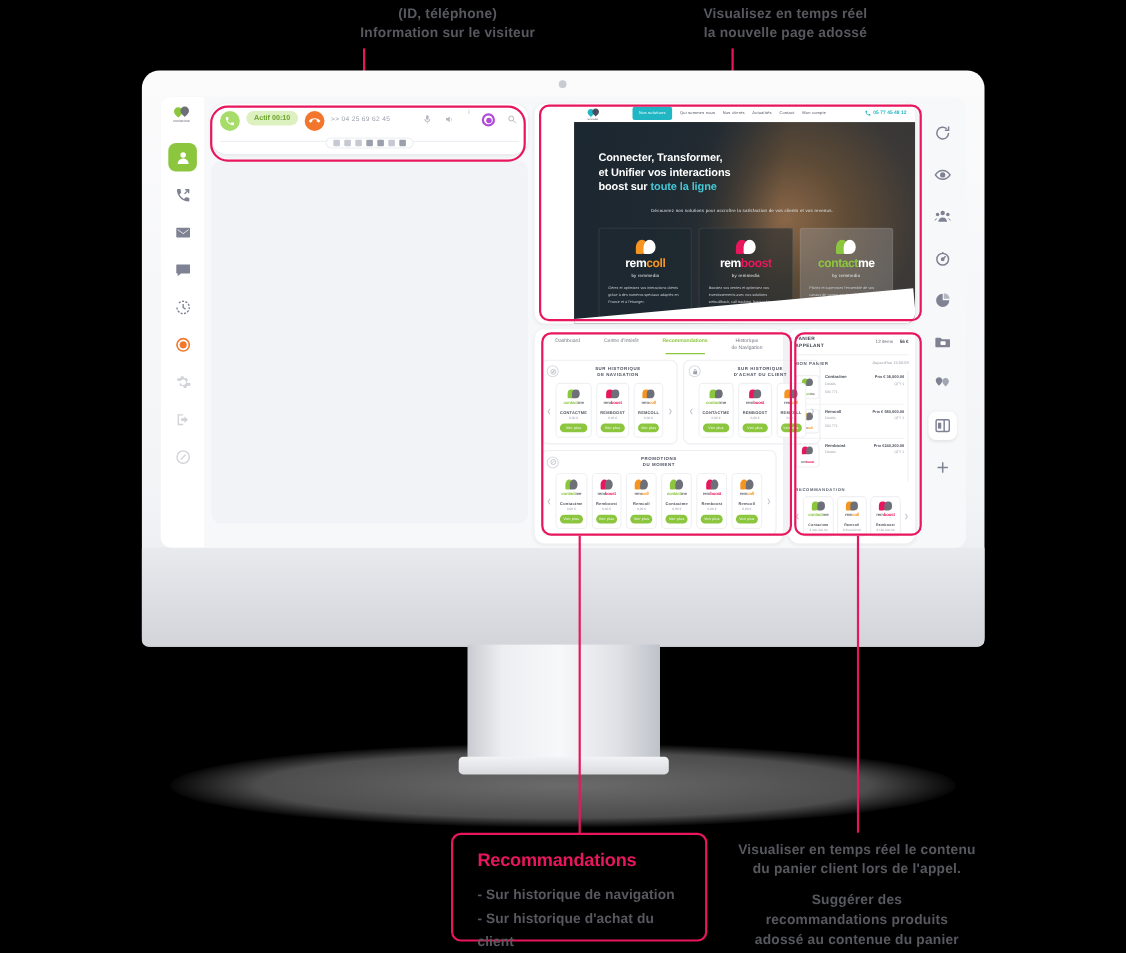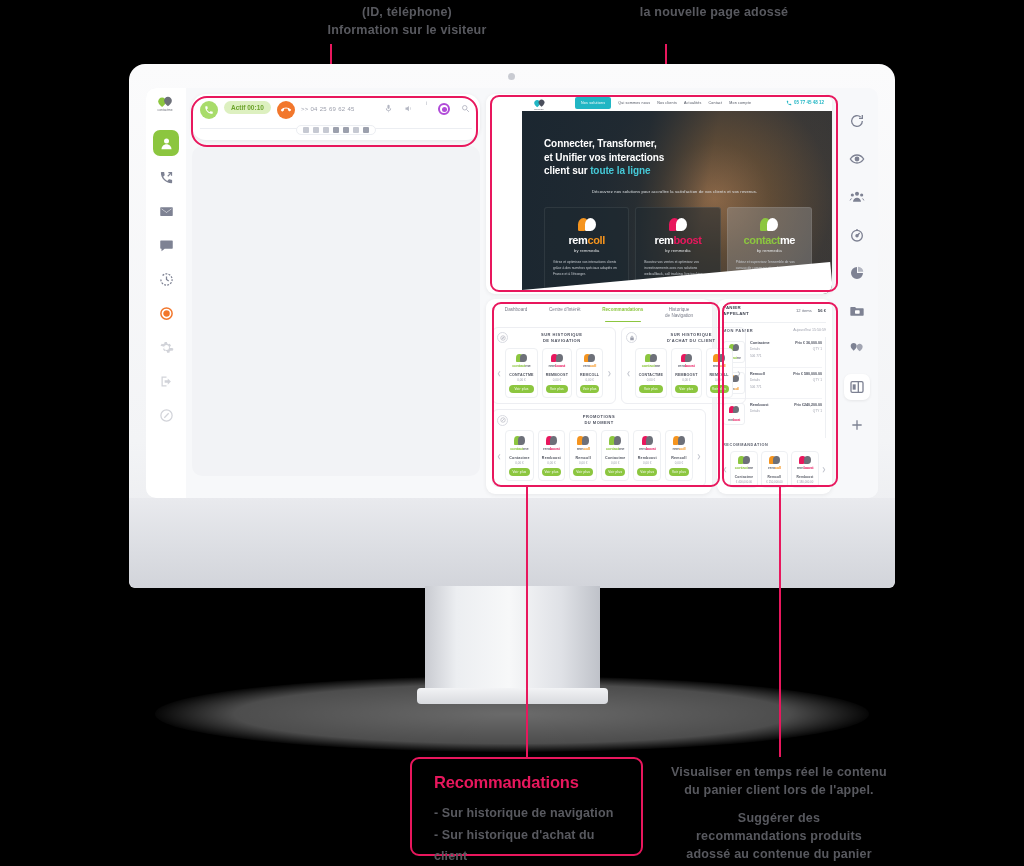--- a/index.html
+++ b/index.html
@@ -326,20 +326,21 @@
 
 <div id="root">
 
   <div class="callout-text" style="left:247px; top:3px; width:320px;">
     <div>(ID, téléphone)</div>
     <div>Information sur le visiteur</div>
   </div>
   <div class="leader" style="left:330px; top:44px; height:66px;"></div>
 
   <div class="callout-text" style="left:554px; top:3px; width:320px;">
+    <div>Visualisez en temps réel</div>
     <div>la nouvelle page adossé</div>
   </div>
   <div class="leader" style="left:665px; top:44px; height:58px;"></div>
 
   <div class="monitor-body"></div>
   <div class="monitor-chin"></div>
   <div class="monitor-cam"></div>
   <div class="stand-shadow"></div>
   <div class="stand-neck"></div>
   <div class="stand-foot"></div>
@@ -486,21 +487,21 @@
                     <path d="M6.6 10.8a15.1 15.1 0 006.6 6.6l2.2-2.2a1 1 0 011-.24c1.1.37 2.3.57 3.6.57a1 1 0 011 1V20a1 1 0 01-1 1C10.5 21 3 13.5 3 4a1 1 0 011-1h3.5a1 1 0 011 1c0 1.3.2 2.5.57 3.6a1 1 0 01-.25 1z"></path>
                   </svg>
                 <span>05 77 45 48 12</span>
               </div>
             </div>
 
             <div class="site-hero">
               <div class="hero-title">
                 <div>Connecter, Transformer,</div>
                 <div>et Unifier vos interactions</div>
-                <div><span>client sur </span><b>toute la ligne</b></div>
+                <div><span>boost sur </span><b>toute la ligne</b></div>
               </div>
               <div class="hero-sub">Découvrez nos solutions pour accroître la satisfaction de vos clients et vos revenus.</div>
 
               <div class="hero-cards">
 
                 <div class="hero-card">
                   <div class="brand-balloons">
                     <span class="bl" style="background:#f5941e;"></span>
                     <span class="bl b2" style="background:#fff;"></span>
                   </div>

